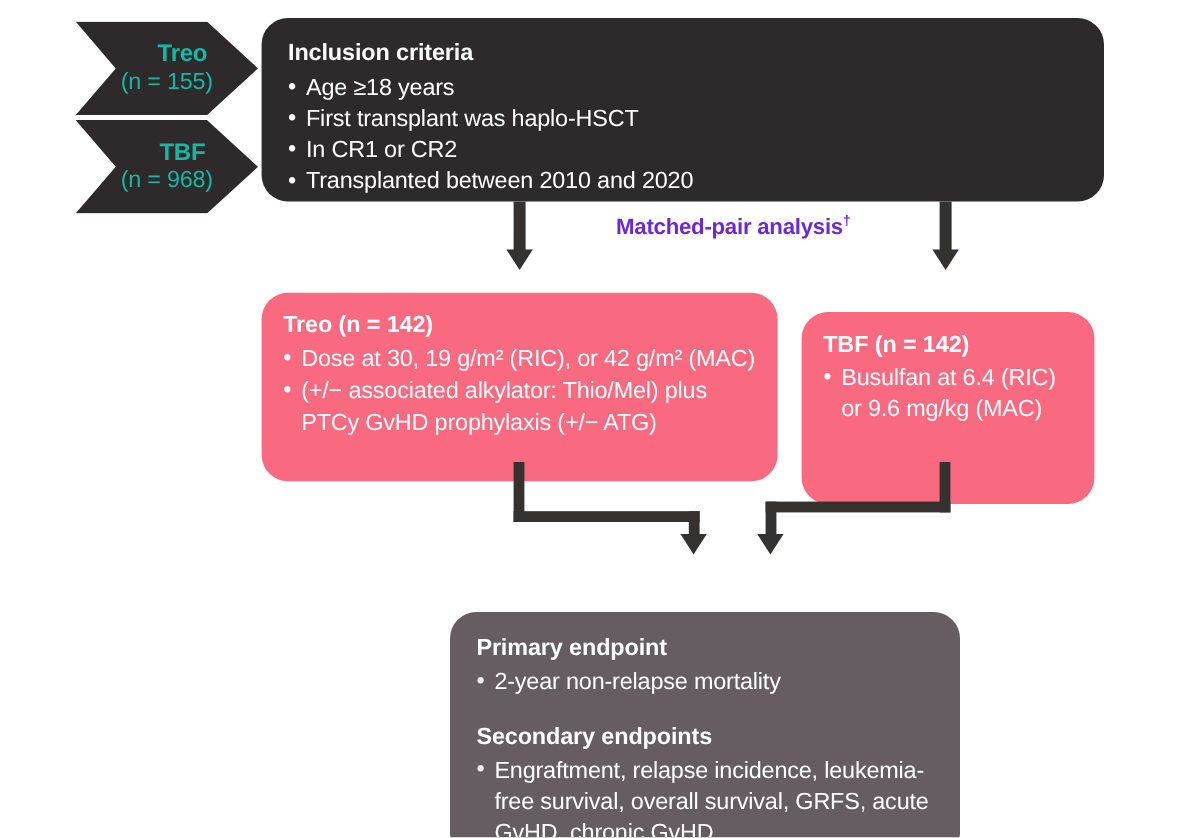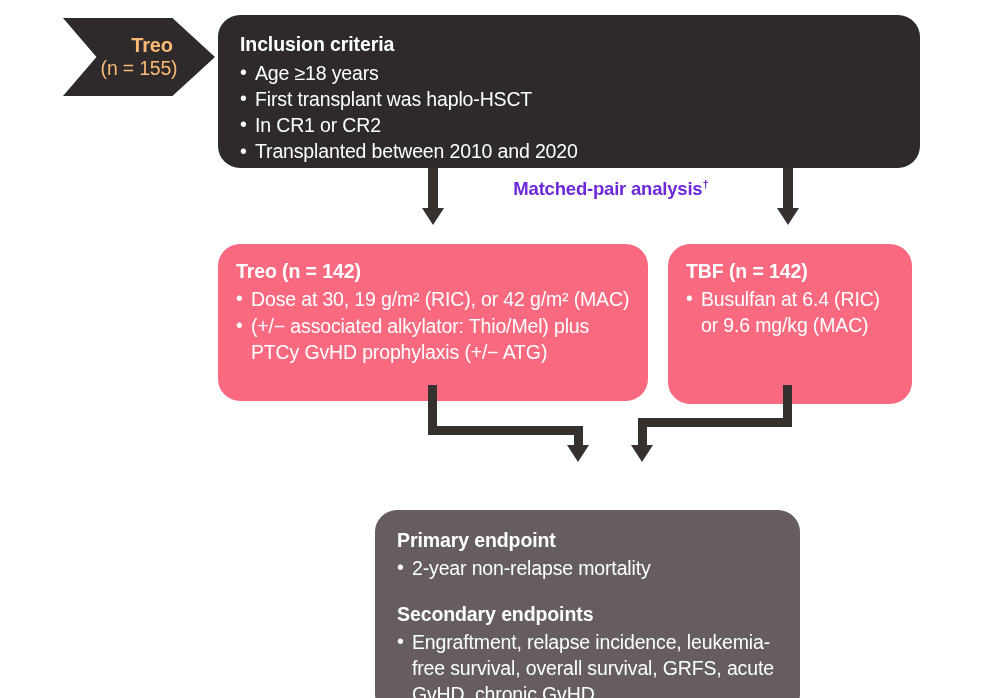--- a/index.html
+++ b/index.html
@@ -60,21 +60,21 @@
 
   
   .chevron {
     position: absolute;
     background: var(--dark, #2e2a2b);
     clip-path: polygon(0% 0%, 72% 0%, 100% 50%, 72% 100%, 0% 100%, 22% 50%);
     display: flex;
     flex-direction: column;
     align-items: center;
     justify-content: center;
-    color: #fdba74;
+    color: #14b8a6;
   }
   .chevron .ch-name {
     font-weight: bold;
     font-size: 20px;
     line-height: 1.18;
     letter-spacing: -0.2px;
     margin-left: 26px;
   }
   .chevron .ch-n {
     font-size: 19.5px;
@@ -100,21 +100,21 @@
     margin-top: 16px;
   }
   #treo-arm-box {
     left: 218px;
     top: 228px;
     width: 430px;
     height: 157px;
   }
   #tbf-arm-box {
     left: 668px;
-    top: 228px;
+    top: 244px;
     width: 244px;
     height: 160px;
   }
   .pink .title { margin-bottom: 1px; font-size: 19.5px; }
   .pink .bullets li { margin-bottom: 1px; }
 
   
   #endpoints-box {
     left: 375px;
     top: 462px;
@@ -160,20 +160,24 @@
 </head>
 <body>
 
 <div id="canvas" style="background: rgb(255, 255, 255);">
 
   <div class="chevron" id="chevron-treo" style="left: 63px; top: 18px; width: 152px; height: 78px; background: rgb(46, 42, 43);">
     <div class="ch-name">Treo</div>
     <div class="ch-n">(n = 155)</div>
   </div>
 
+  <div class="chevron" id="chevron-tbf" style="left: 63px; top: 100px; width: 152px; height: 78px; background: rgb(46, 42, 43);">
+    <div class="ch-name">TBF</div>
+    <div class="ch-n">(n = 968)</div>
+  </div>
 
   <div class="box rounded" id="inclusion-box" style="background: rgb(46, 42, 43);">
     <div class="title">Inclusion criteria</div>
     <ul class="bullets">
       <li>Age ≥18 years</li>
       <li>First transplant was haplo-HSCT</li>
       <li>In CR1 or CR2</li>
       <li>Transplanted between 2010 and 2020</li>
     </ul>
   </div>

